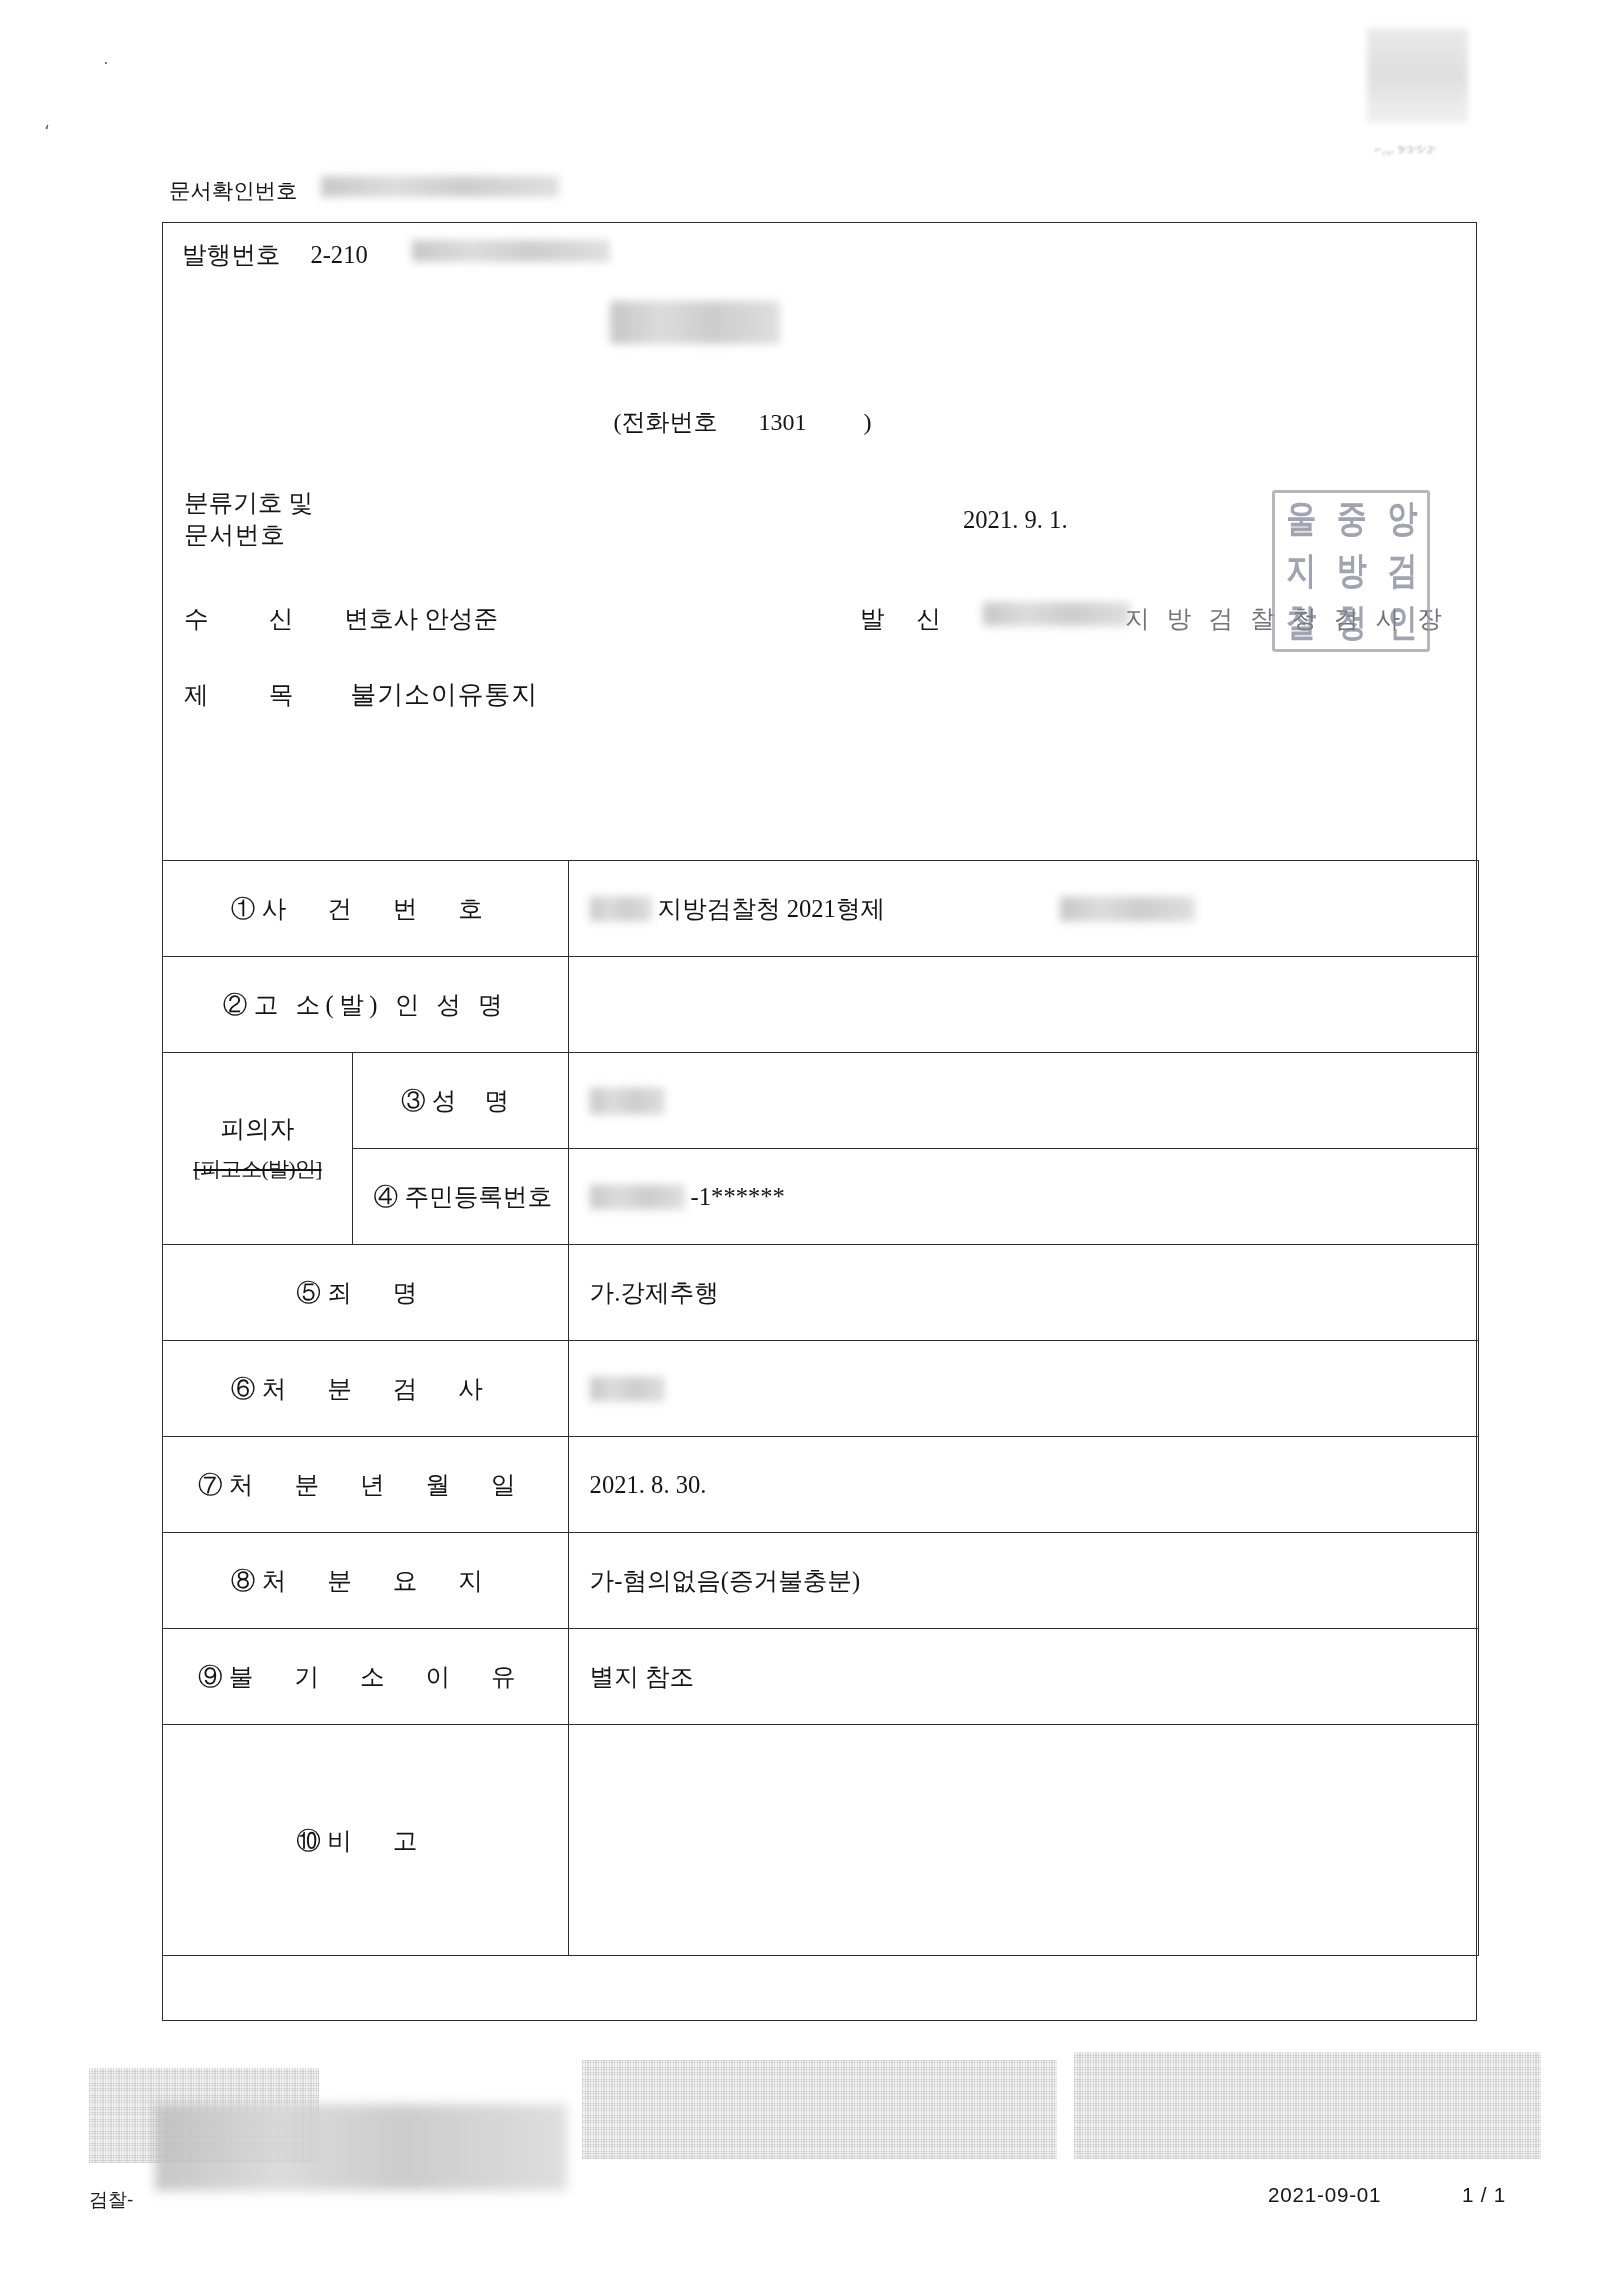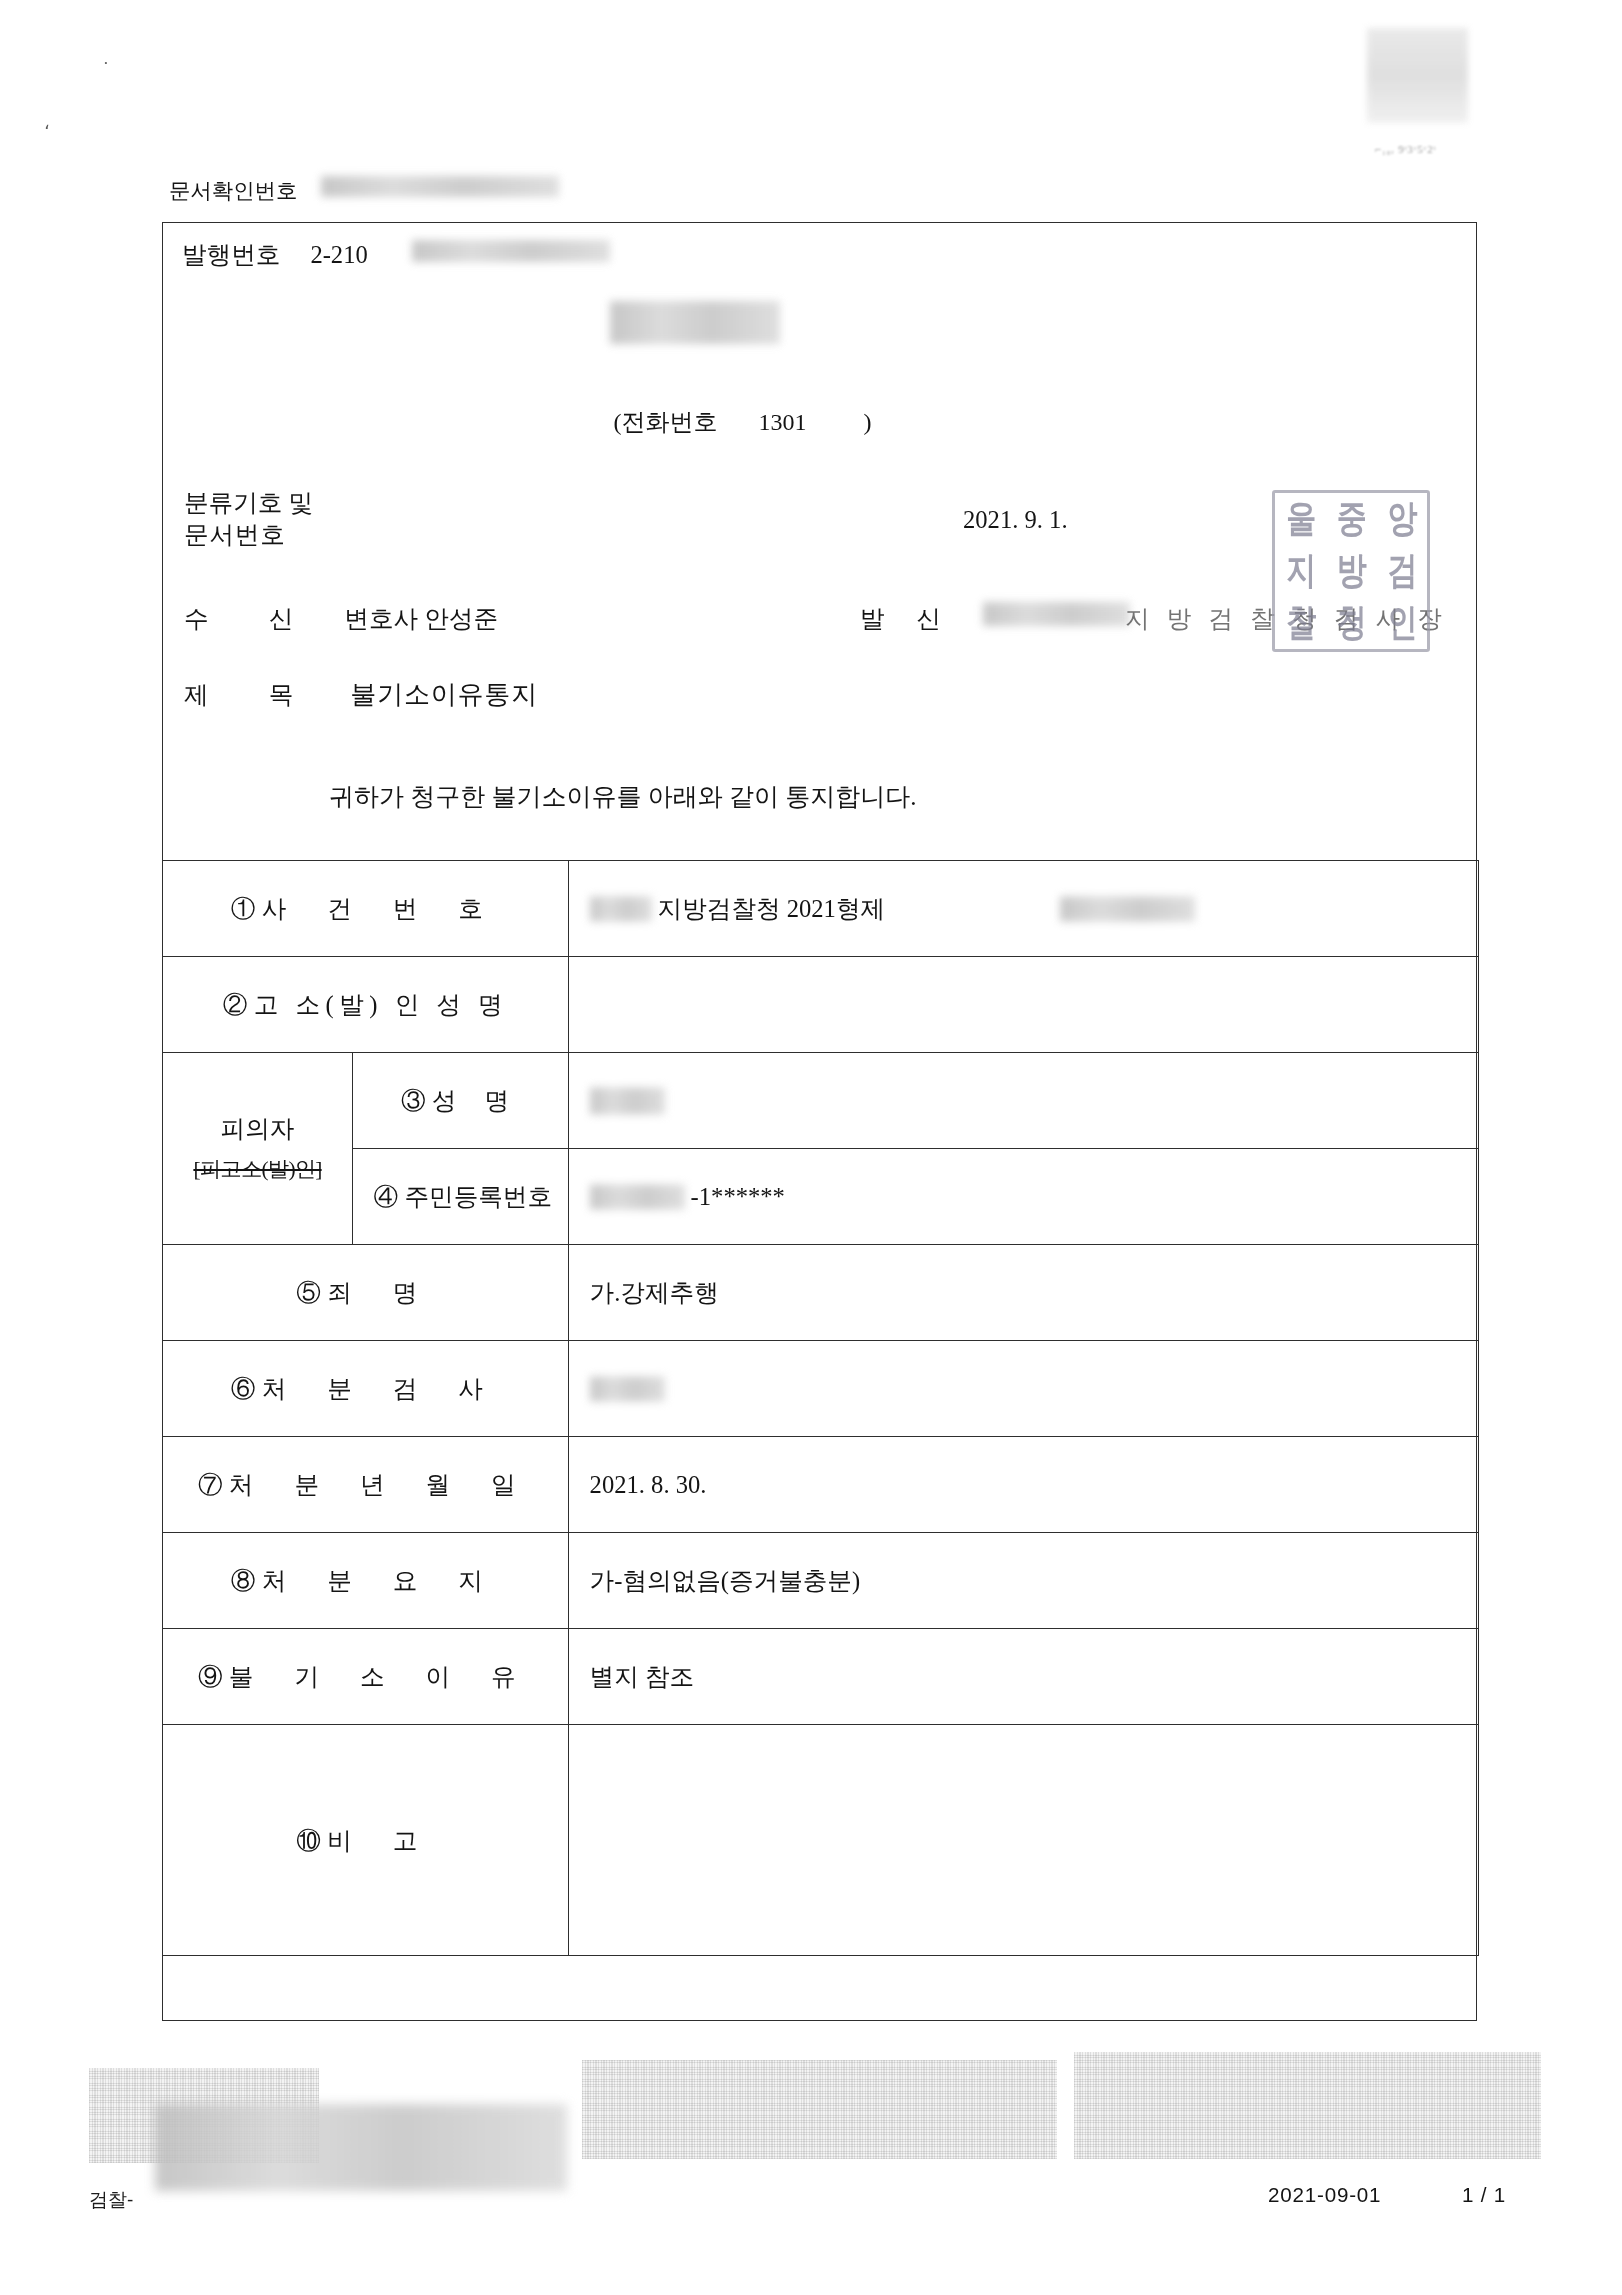--- a/index.html
+++ b/index.html
@@ -367,21 +367,20 @@
   <div class="send-line">
     <span class="k">발   신</span>
   </div>
   <div class="redact send-redact"></div>
   <div class="send-val">지 방 검 찰 청 검 사 장</div>
 
   <div class="subject-line">
     <span class="k">제   목</span><span class="v">불기소이유통지</span>
   </div>
 
-  <div class="intro">귀하가 청구한 불기소이유를 아래와 같이 통지합니다.</div>
 
   <div class="seal">
     <span>울</span>
     <span>중</span>
     <span>앙</span>
     <span>지</span>
     <span>방</span>
     <span>검</span>
     <span>찰</span>
     <span>청</span>

